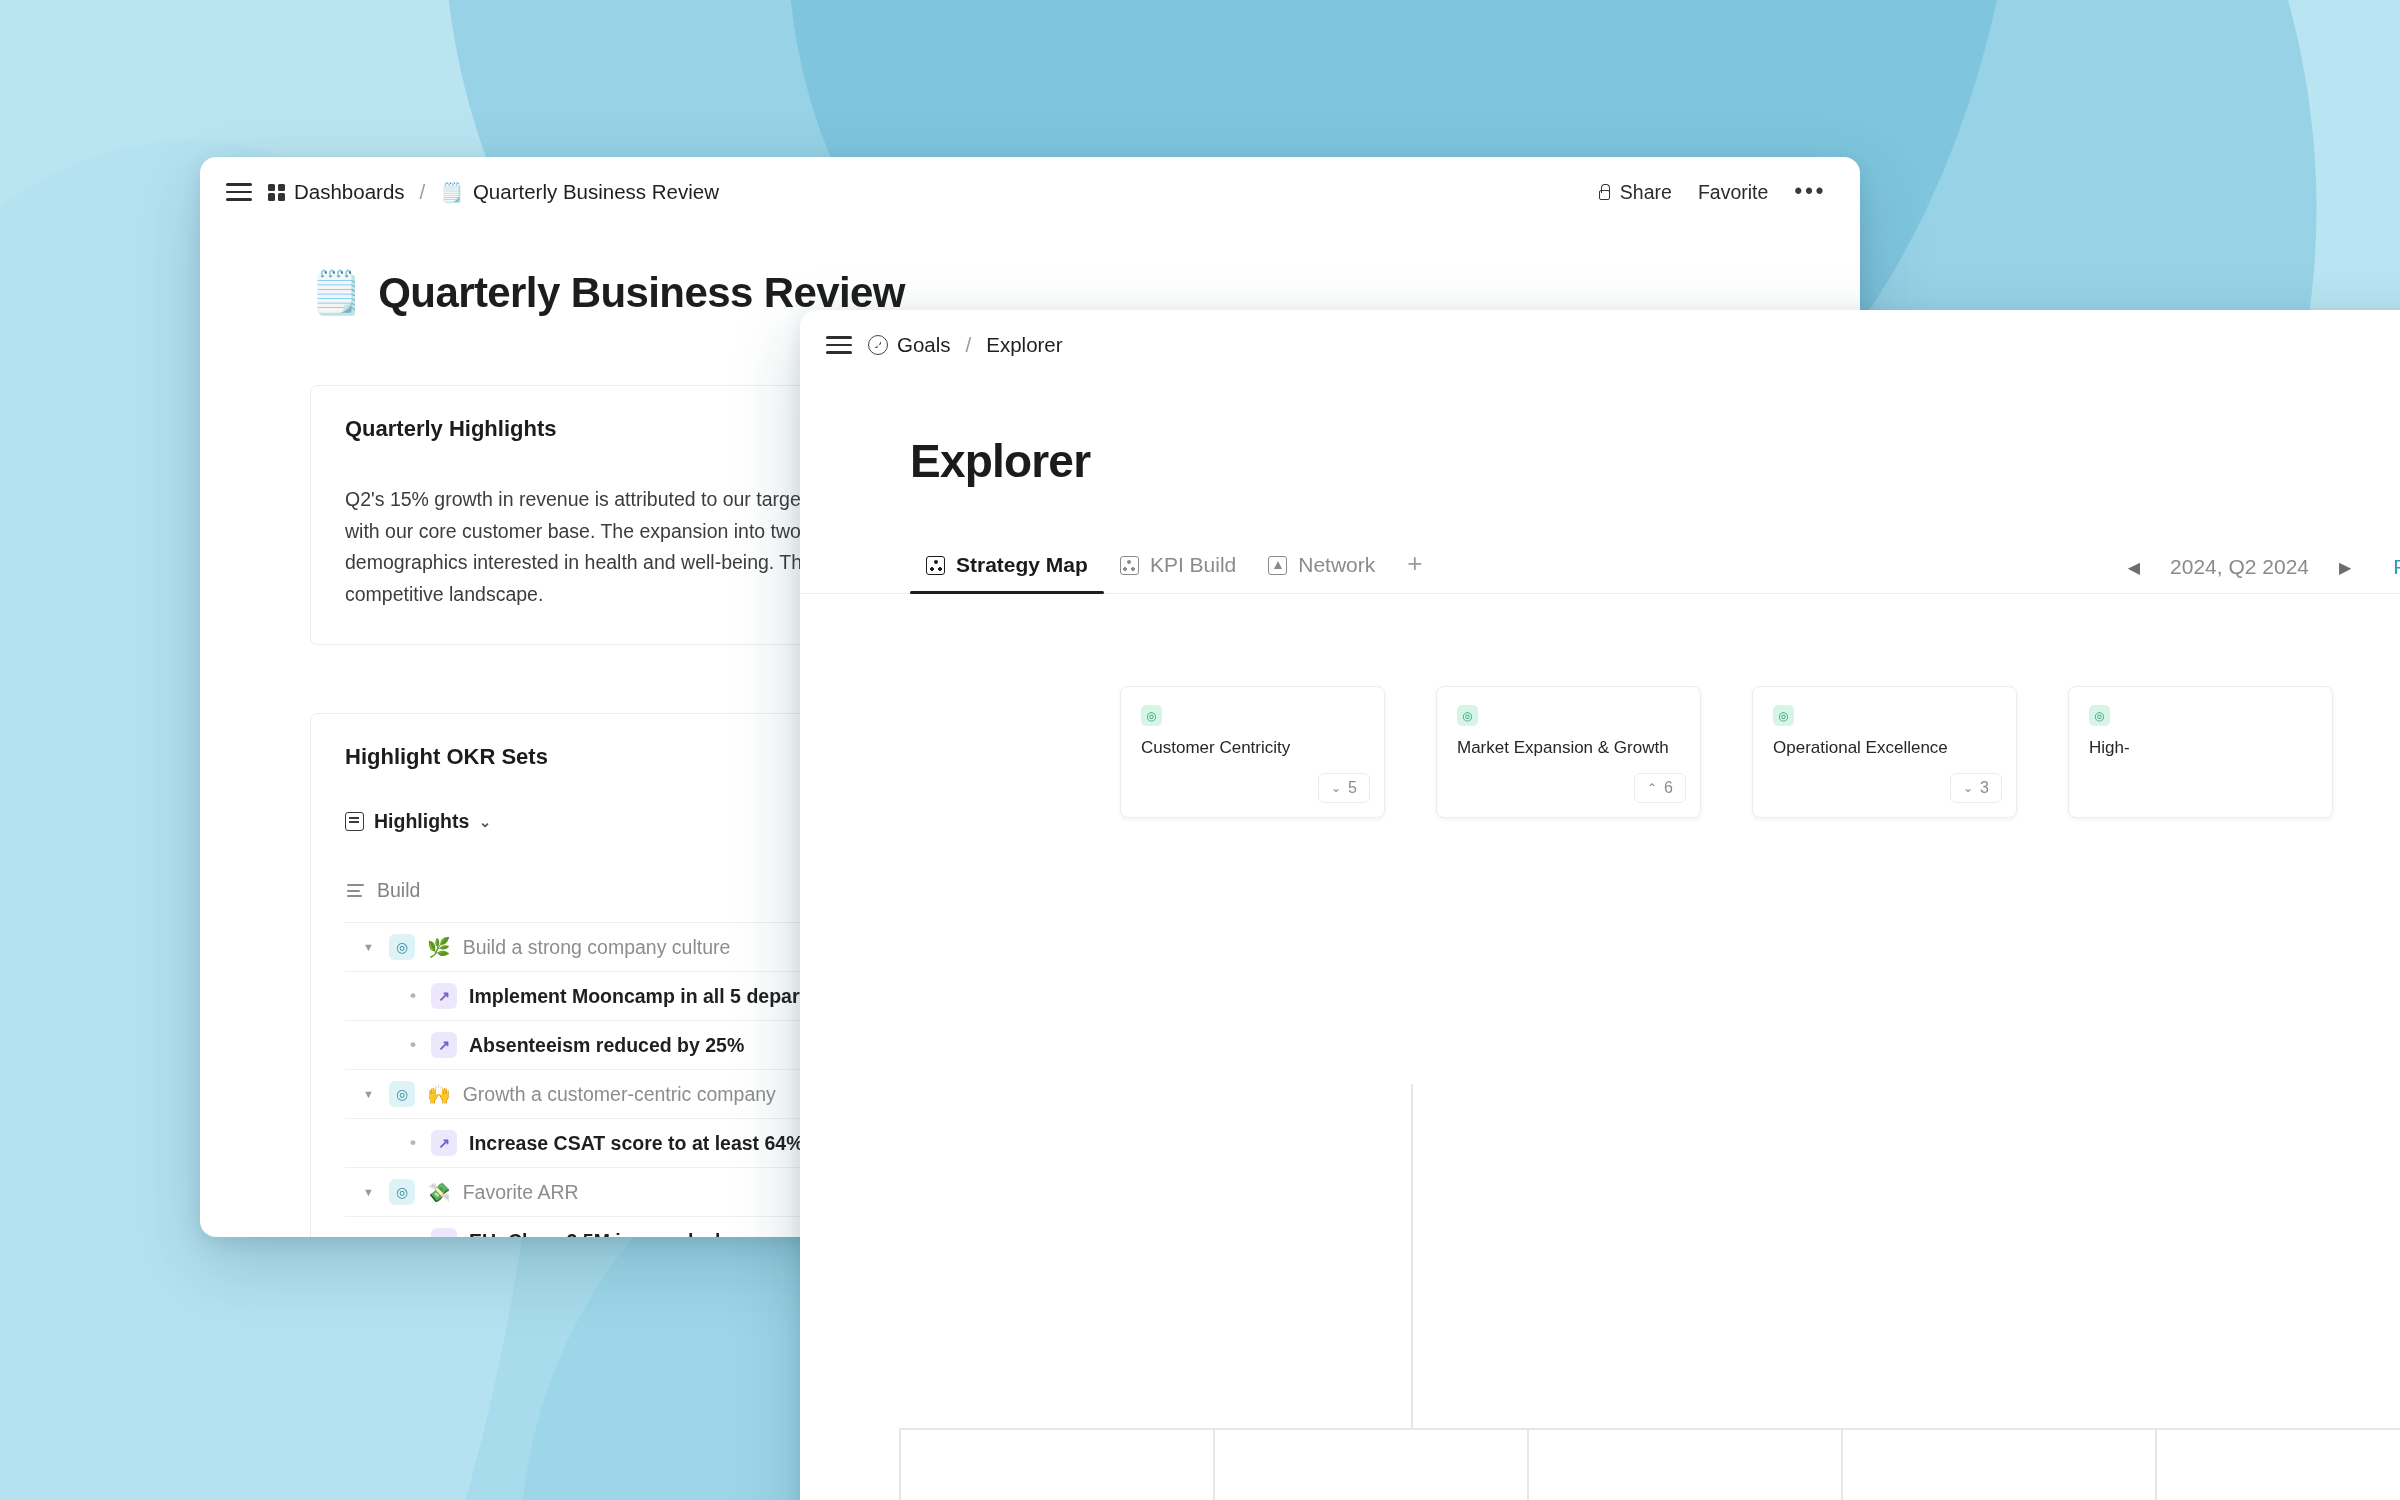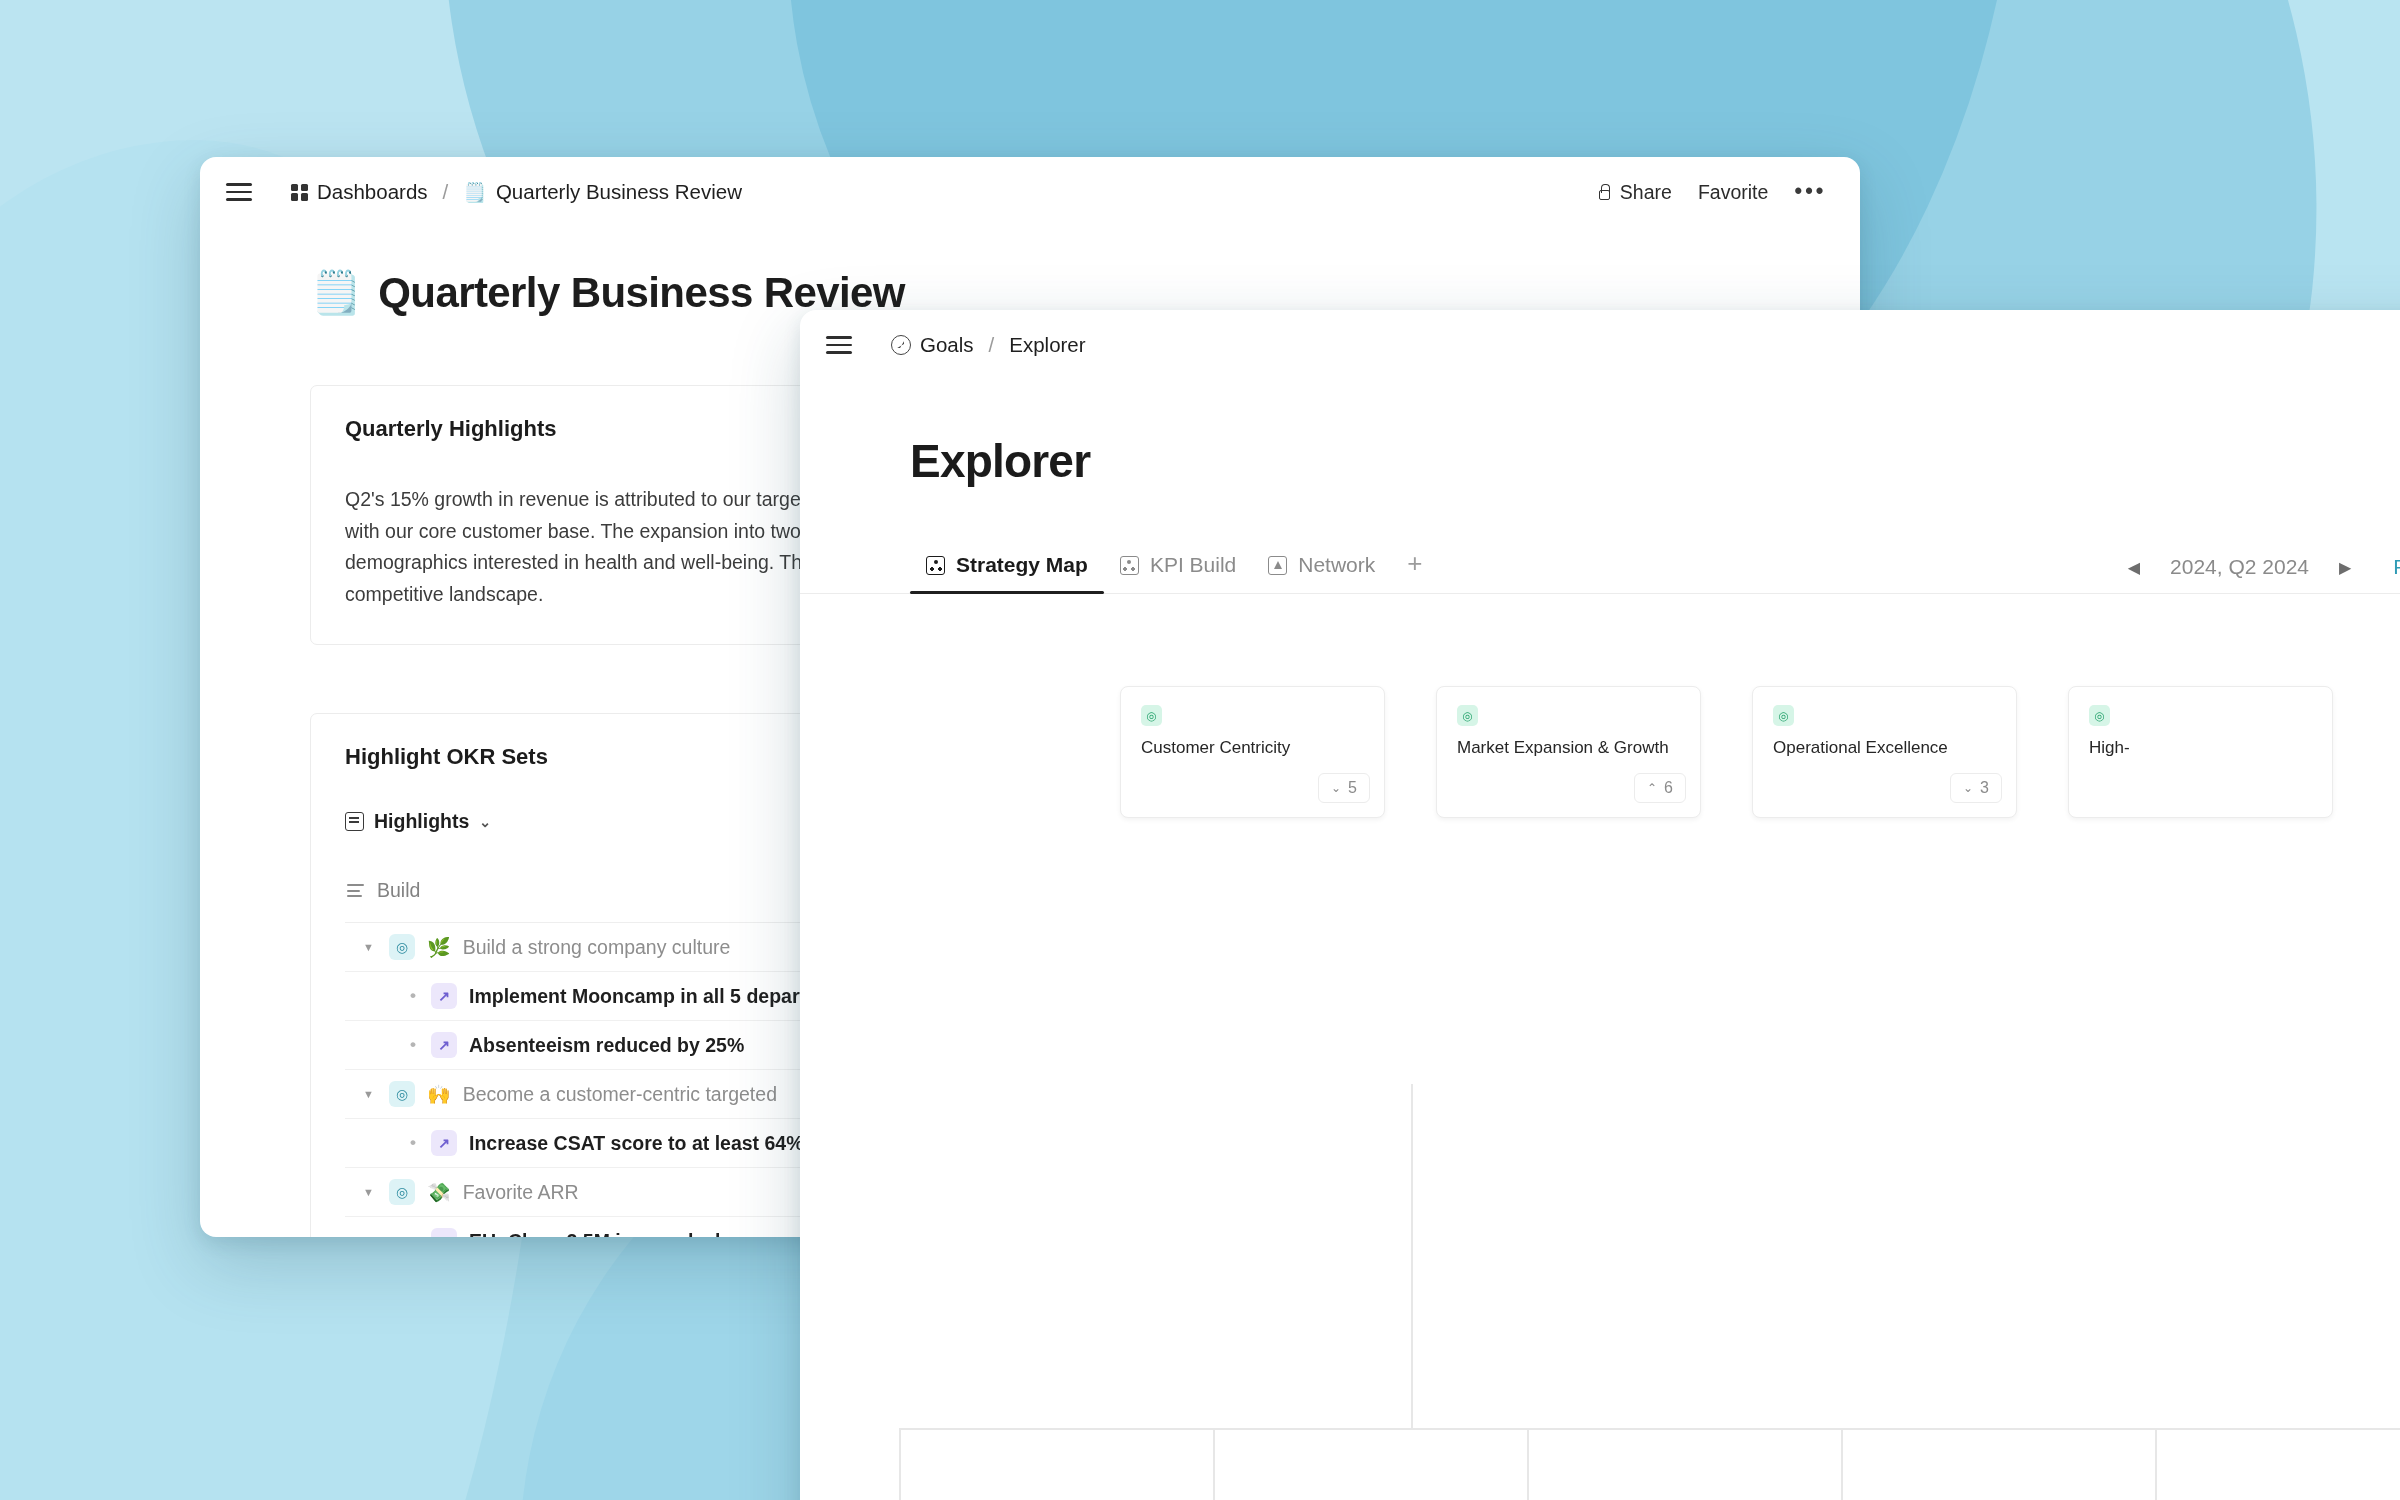--- a/index.html
+++ b/index.html
@@ -57,21 +57,21 @@
   
   #win-dashboard { left:200px; top:157px; width:1660px; height:1080px; }
   
   #win-explorer { left:800px; top:310px; width:1700px; height:1290px; z-index:5; }
 
   
   .topbar { display:flex; align-items:center; height:70px; padding:0 34px 0 26px; }
   .hamburger { width:26px; height:18px; display:flex; flex-direction:column;
     justify-content:space-between; cursor:pointer; flex:0 0 auto; }
   .hamburger i { display:block; height:2.6px; background:#2e2e2e; border-radius:2px; }
-  .crumbs { display:flex; align-items:center; gap:11px; margin-left:39px;
+  .crumbs { display:flex; align-items:center; gap:11px; margin-left:16px;
     font-size:20.5px; color:#1f1f1f; white-space:nowrap; }
   .crumbs .sep { color:#9b9b9b; padding:0 4px; }
   .crumb { display:flex; align-items:center; gap:9px; cursor:pointer; }
   .ico-grid { width:17px; height:17px; display:grid; grid-template-columns:1fr 1fr;
     grid-template-rows:1fr 1fr; gap:2.6px; }
   .ico-grid i { background:#333; border-radius:1.5px; }
   .ico-note { font-size:19px; line-height:1; }
   .ico-compass { width:20px; height:20px; border:1.8px solid #444; border-radius:50%;
     position:relative; }
   .ico-compass::after { content:""; position:absolute; left:4.4px; top:4.4px;
@@ -292,21 +292,21 @@
       </div>
       <div class="okr-row child">
         <span class="dot">•</span>
         <span class="badge-kr">↗</span>
         <span>Absenteeism reduced by 25%</span>
       </div>
       <div class="okr-row parent">
         <span class="tri">▼</span>
         <span class="badge-obj">◎</span>
         <span class="row-emoji">🙌</span>
-        <span>Become a customer-centric targeted</span>
+        <span>Growth a customer-centric company</span>
       </div>
       <div class="okr-row child">
         <span class="dot">•</span>
         <span class="badge-kr">↗</span>
         <span>Increase CSAT score to at least 64%</span>
       </div>
       <div class="okr-row parent">
         <span class="tri">▼</span>
         <span class="badge-obj">◎</span>
         <span class="row-emoji">💸</span>

